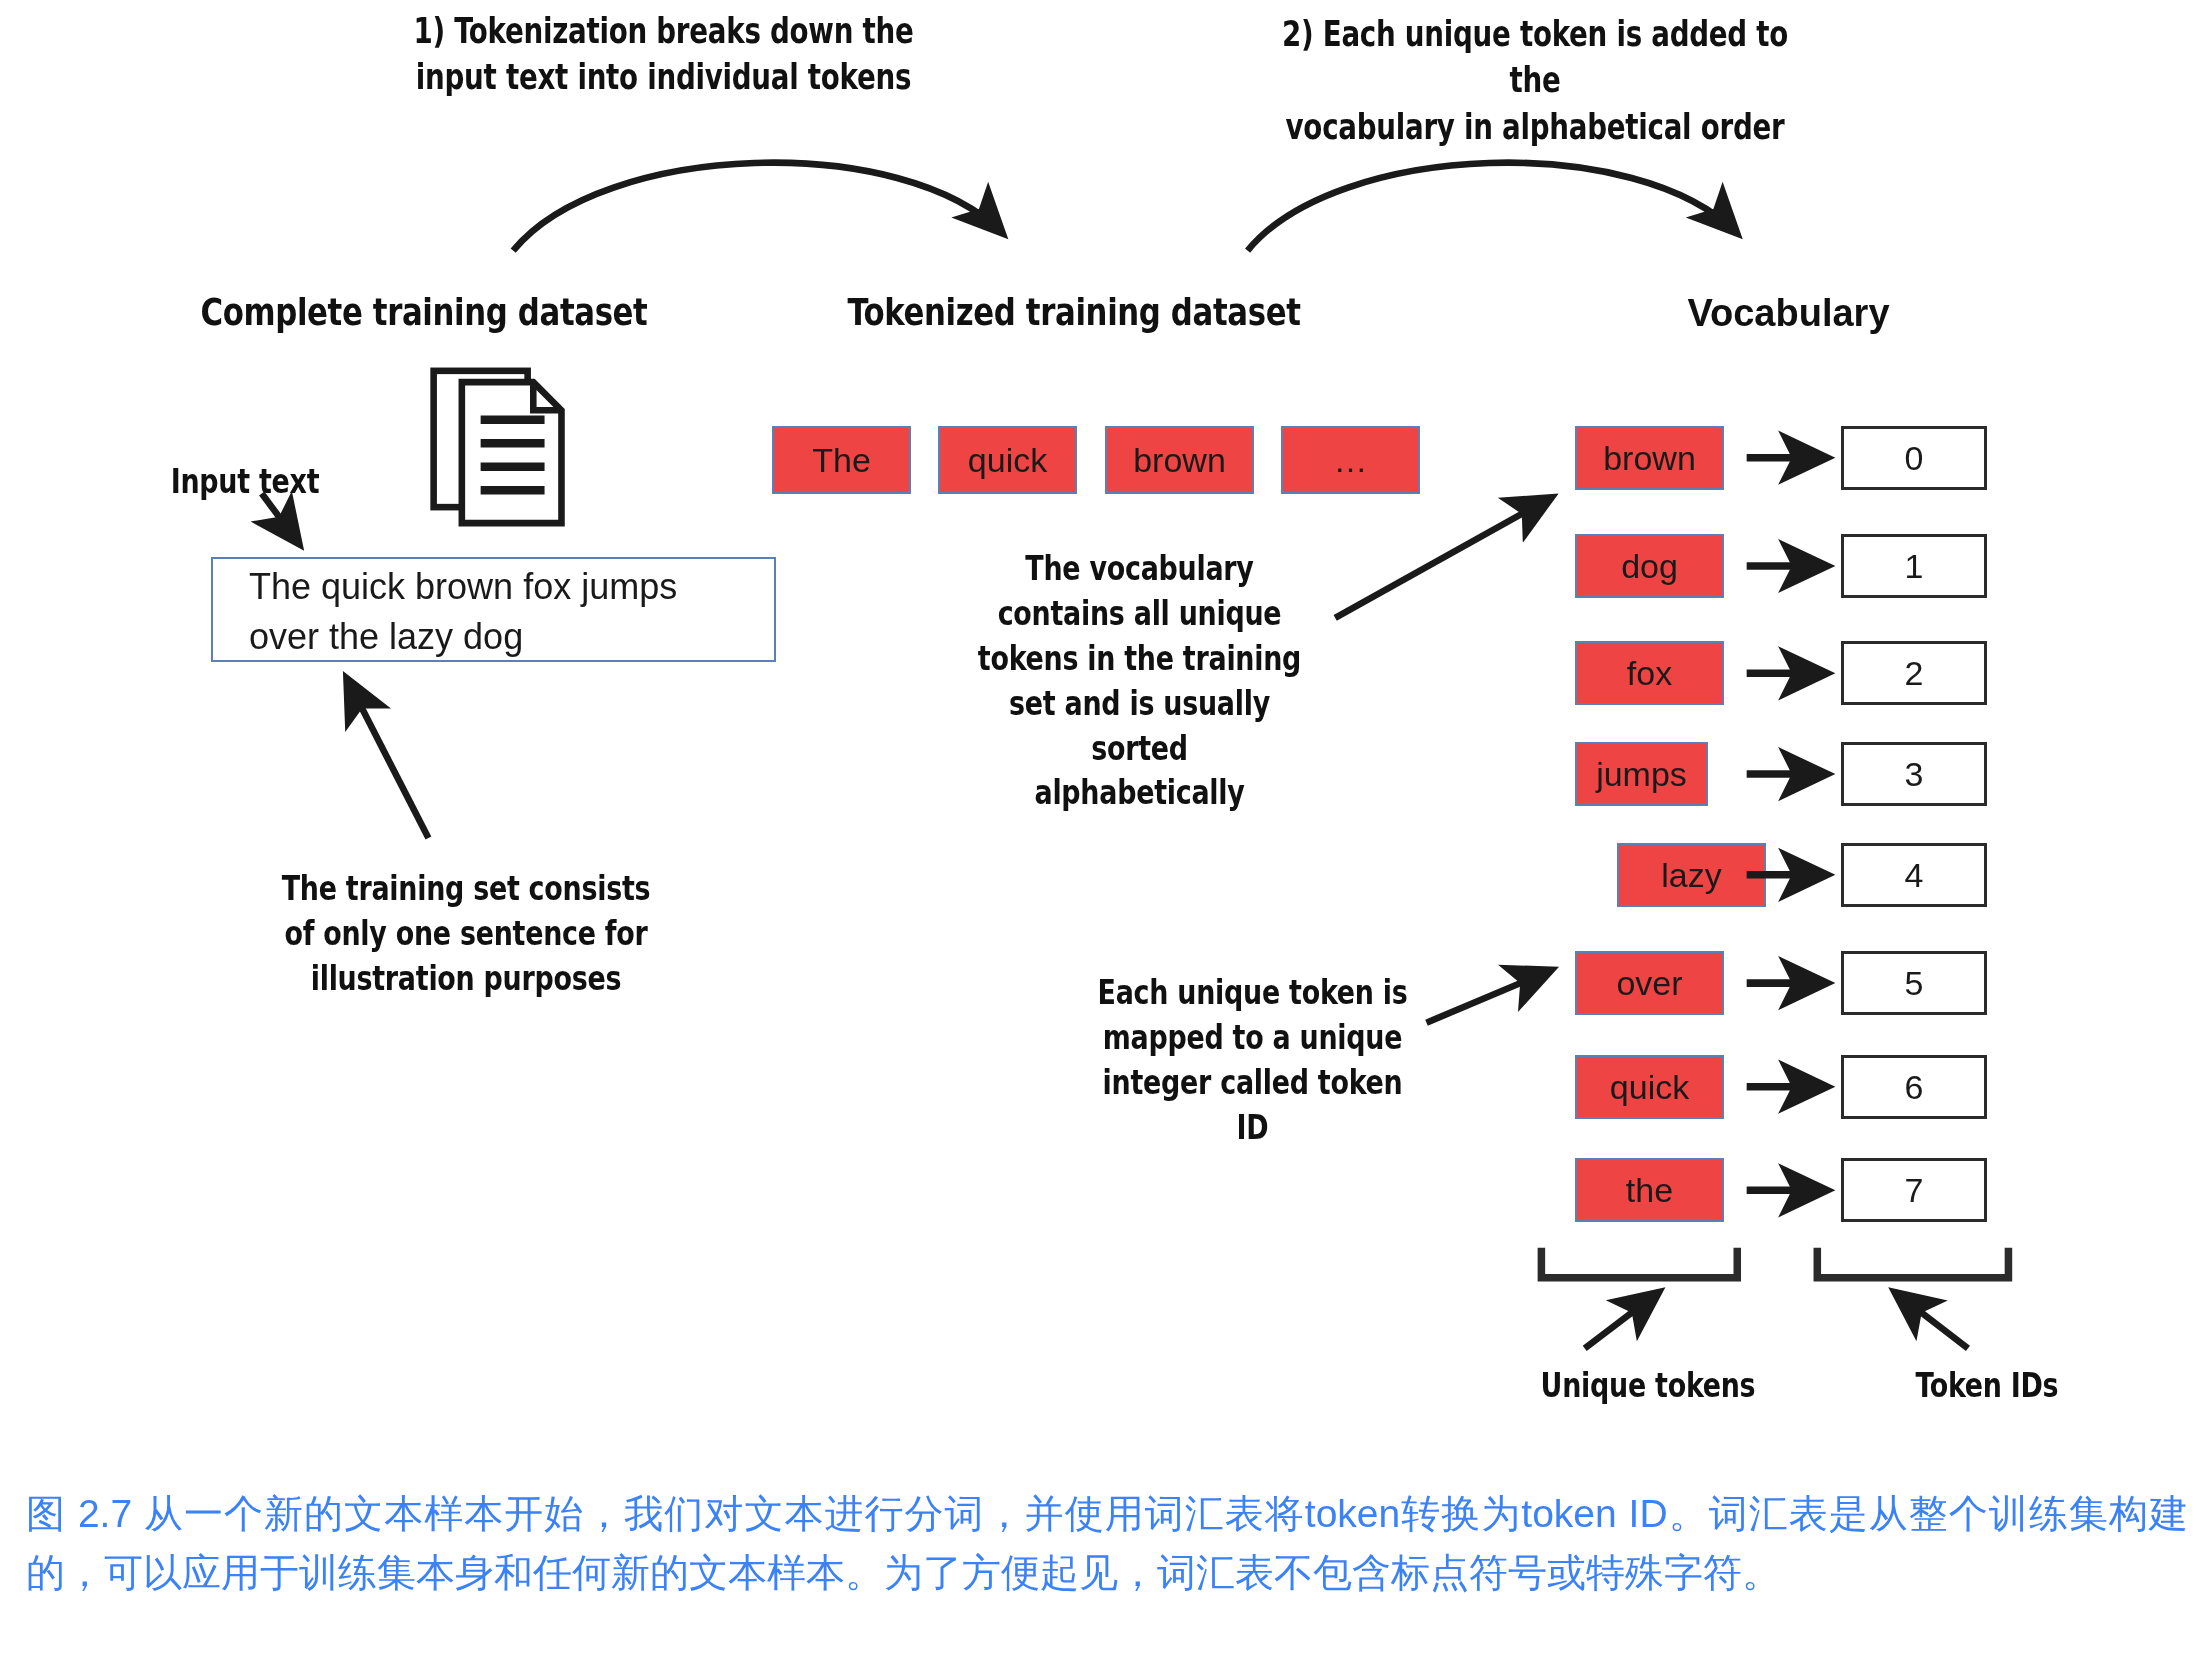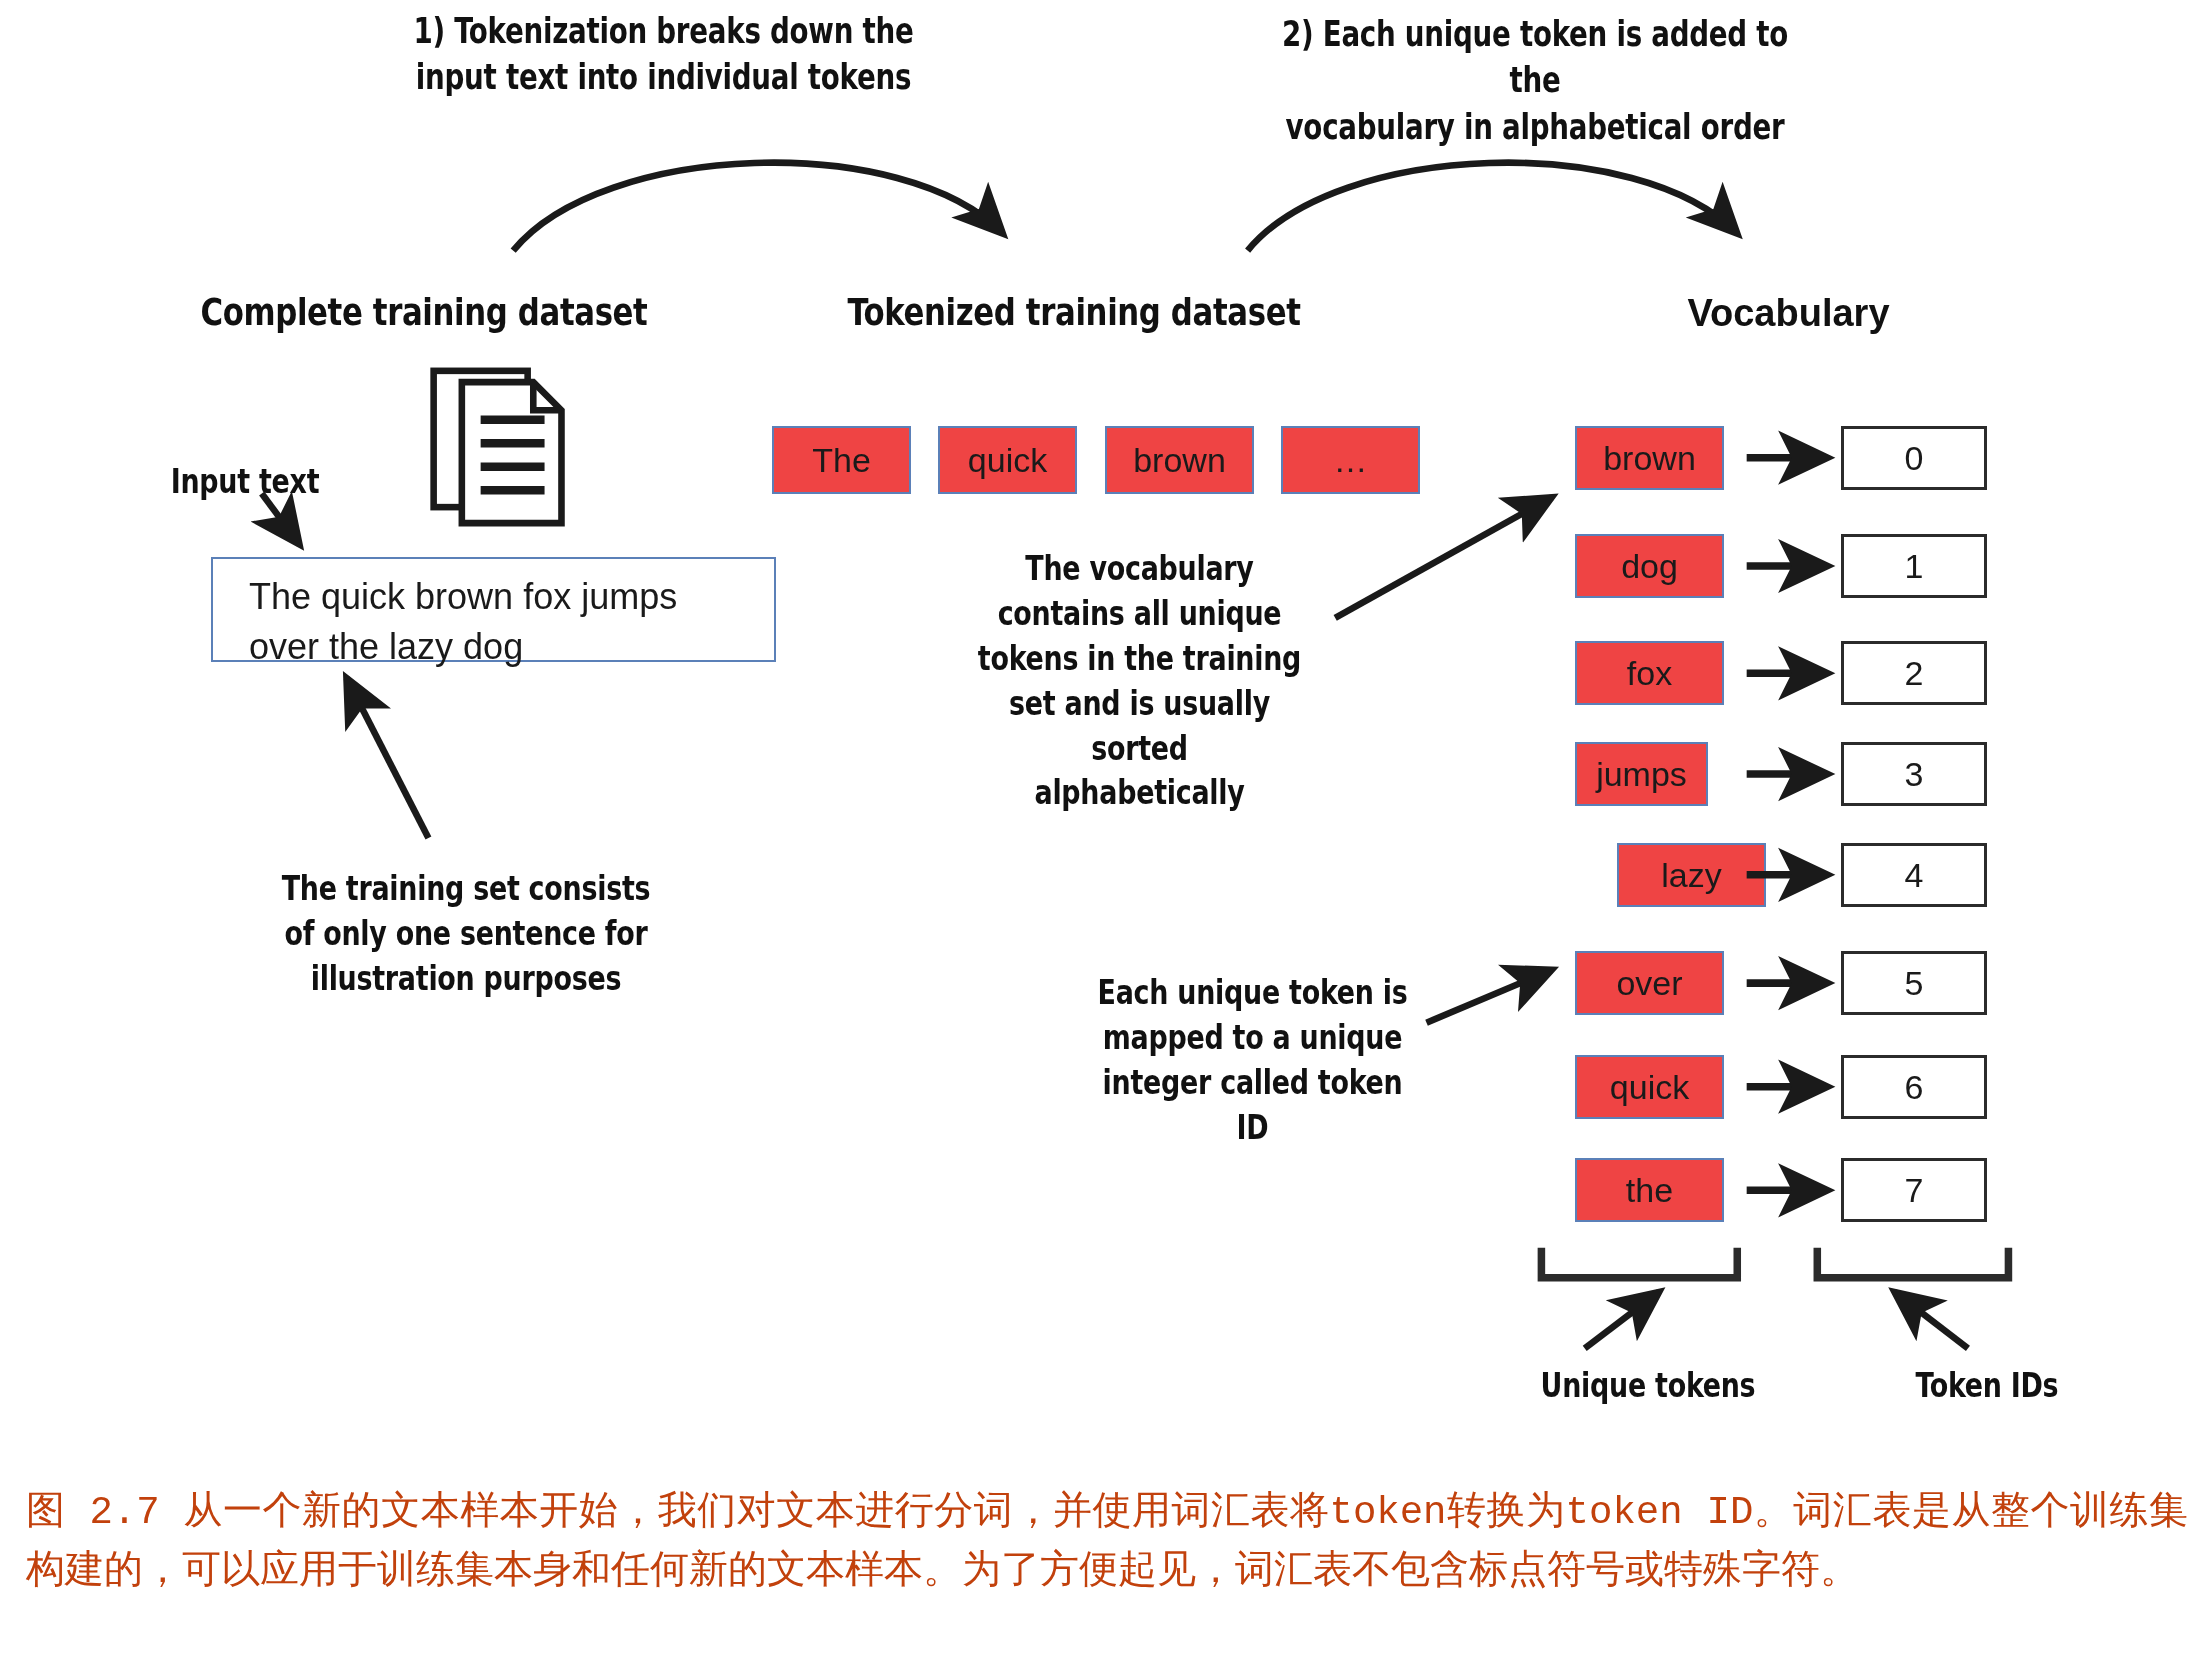--- a/index.html
+++ b/index.html
@@ -77,34 +77,34 @@
     color: #1a1a1a;
   }
   .inputbox {
     border: 2.8px solid #5B80B8;
     background: #ffffff;
     box-sizing: border-box;
     font-family: "Liberation Sans", sans-serif;
     font-size: 36px;
     color: #1a1a1a;
     line-height: 1.38;
-    padding: 13px 0 0 36px;
+    padding: 3px 0 0 36px;
     white-space: pre-line;
   }
 
   
   .caption {
     position: absolute;
     left: 26px;
     top: 1484px;
     width: 2162px;
-    font-family: Liberation Mono, monospace;
+    font-family: Liberation Sans, sans-serif;
     font-size: 39px;
     line-height: 1.52;
-    color: #c2410c;
+    color: #3b82f6;
     text-align: justify;
   }
 
   svg.overlay {
     position: absolute;
     left: 0; top: 0;
     width: 2209px;
     height: 1680px;
     pointer-events: none;
   }

